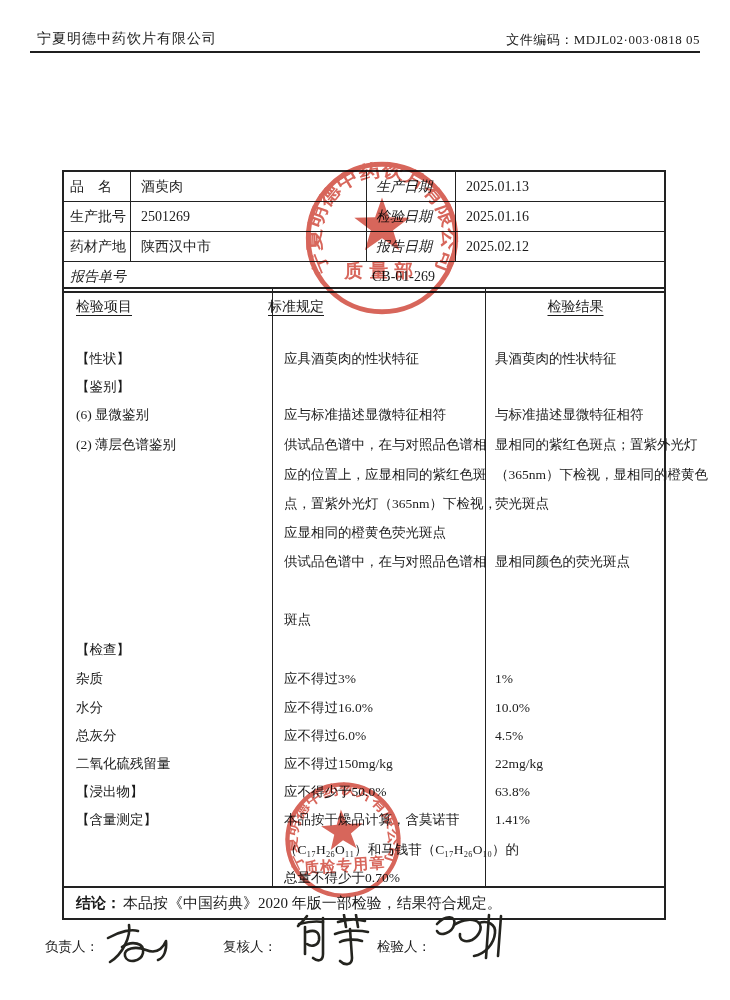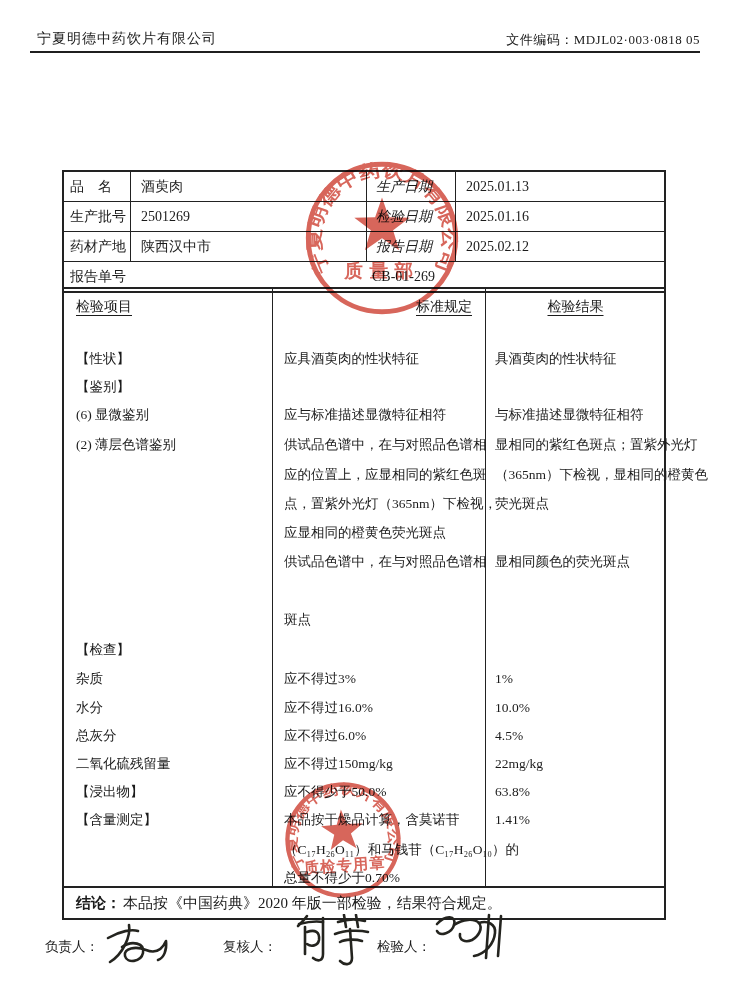--- a/index.html
+++ b/index.html
@@ -26,36 +26,36 @@
     position:absolute; left:62px; top:170px; width:604px;
     border:2px solid #222; box-sizing:border-box; font-size:14px;
   }
   .info-row { display:flex; height:29px; border-top:1.5px solid #222; position:relative; }
   .info-row:first-child { border-top:none; }
   .icell { display:flex; align-items:center; box-sizing:border-box; overflow:visible; white-space:nowrap; }
   .ilabel  { width:67px;  padding:0 6px;  border-right:1.5px solid #222; justify-content:space-between; }
   .ivalue  { width:236px; padding:0 10px; border-right:1.5px solid #222; }
   .idlabel { width:89px;  padding:12px 9px;  border-right:1.5px solid #222;font-style:italic; }
   .idvalue { flex:1; padding:0 10px; }
-  .ilabel-plain { width:67px; padding:0 6px; }
+  .ilabel-plain { width:67px; padding:0 6px;font-style:italic; }
   .ireport-no { position:absolute; left:308px; top:0; height:29px; display:flex; align-items:center; }
 
   
   .main-table {
     position:absolute; left:62px; top:287px; width:604px; height:601px;
     border:2px solid #222; box-sizing:border-box;
   }
   .vline { position:absolute; top:0; bottom:0; width:0; border-left:1.5px solid #222; }
   .vline-1 { left:208px; }
   .vline-2 { left:421px; }
   .line { position:absolute; font-size:13.5px; line-height:20px; white-space:nowrap; }
   .c1 { left:12px; } .c2 { left:220px; } .c3 { left:431px; }
   .col-head { font-size:14px; }
   .uline { text-decoration:underline; text-underline-offset:4px; }
-  .h2c { left:195px; width:213px; text-align:right; }
+  .h2c { left:204px; width:213px; text-align:left; }
   .h3c { left:421px; width:181px; text-align:center; }
 
   
   .conclusion {
     position:absolute; left:62px; top:888px; width:604px; height:32px;
     border:2px solid #222; border-top:none; box-sizing:border-box;
     display:flex; align-items:center; padding-left:12px; font-size:15px;
   }
   .conclusion b { margin-right:2px; }
 

